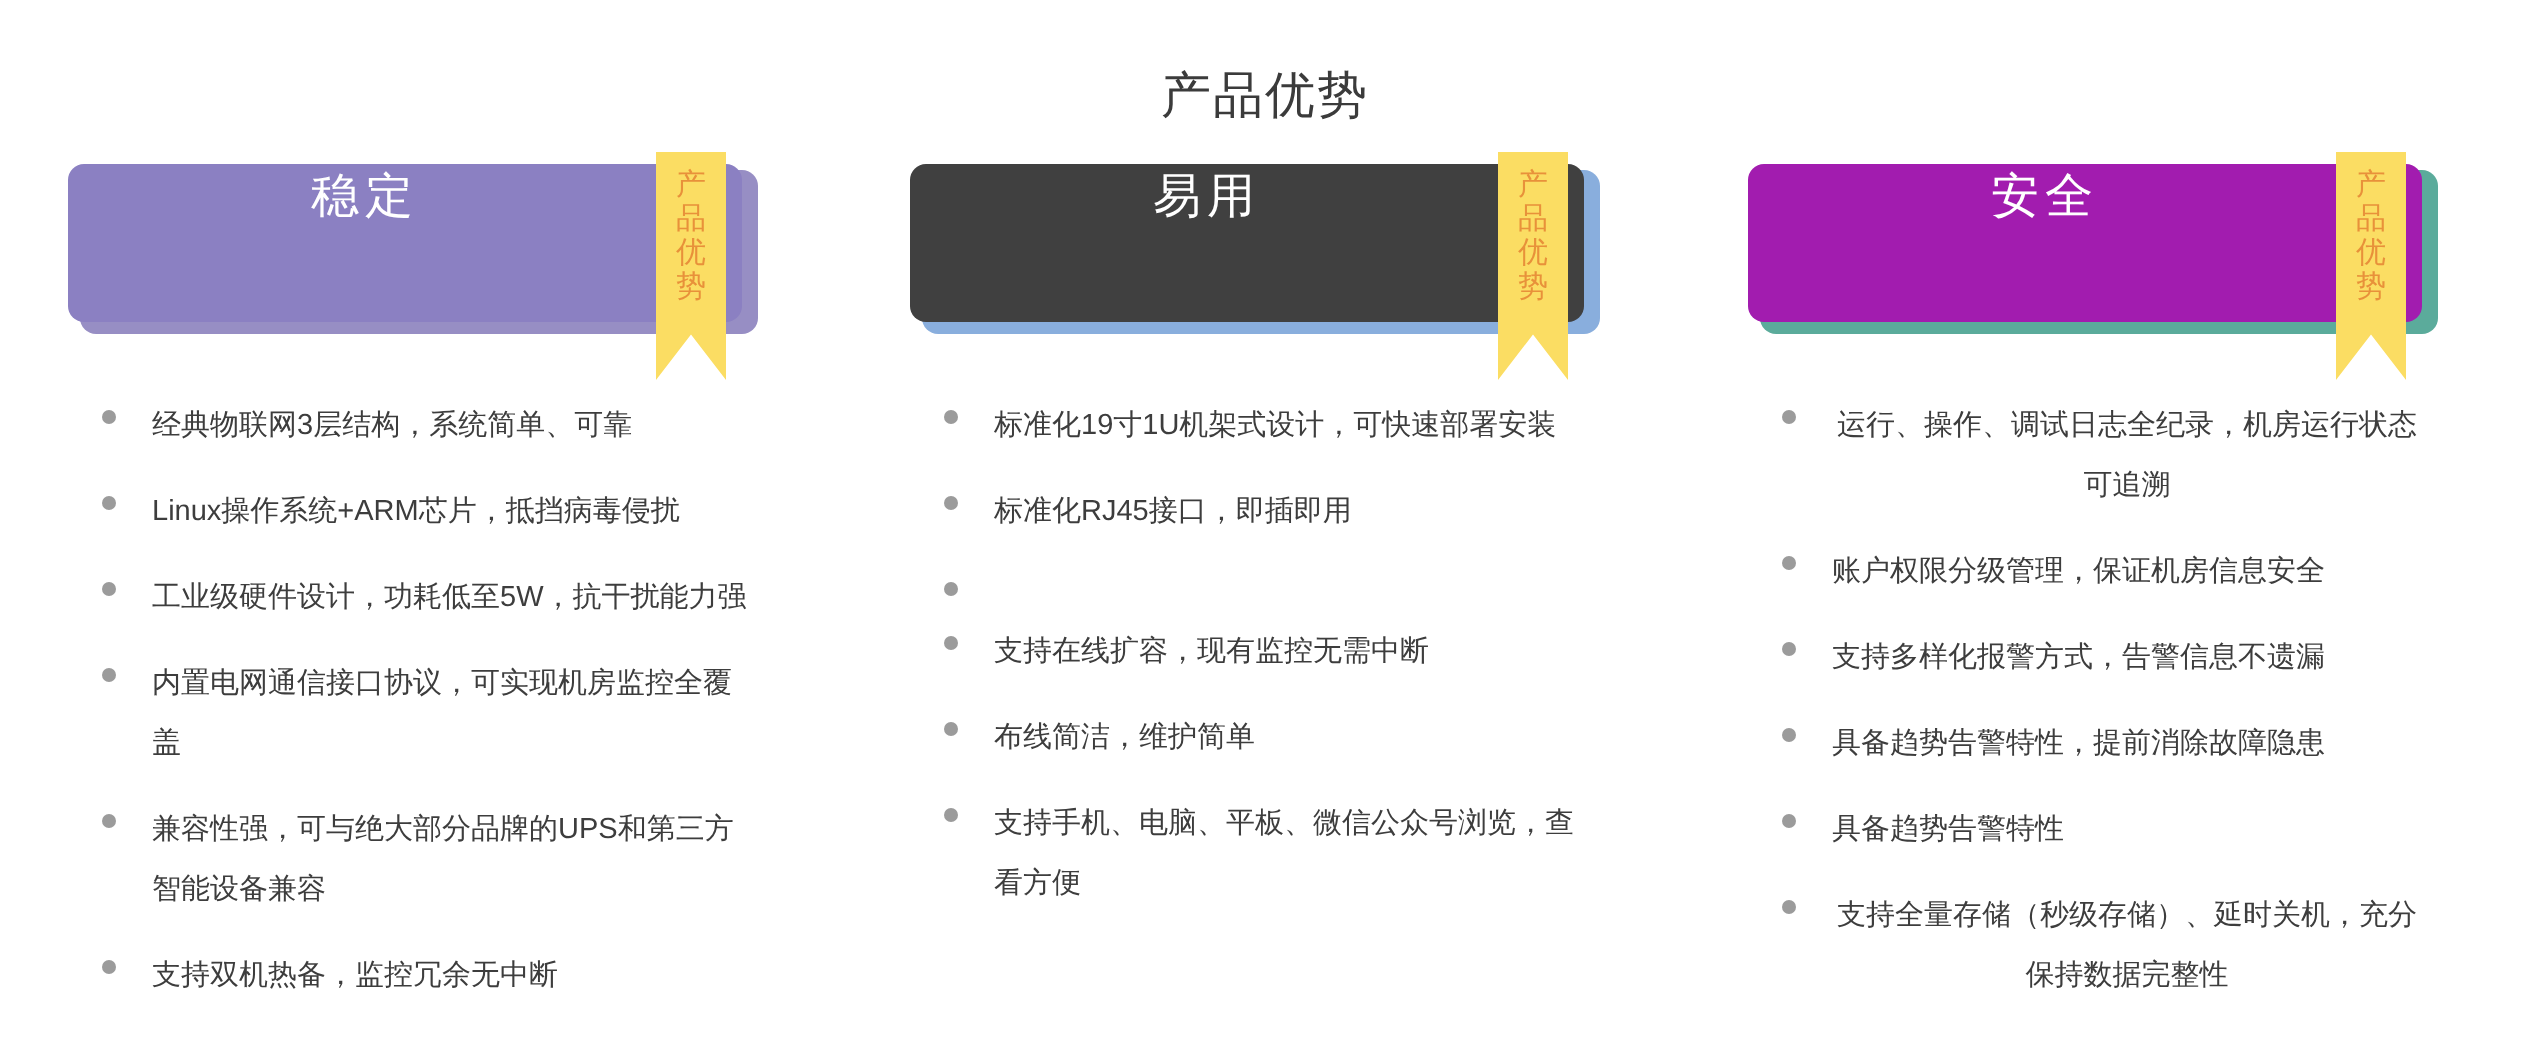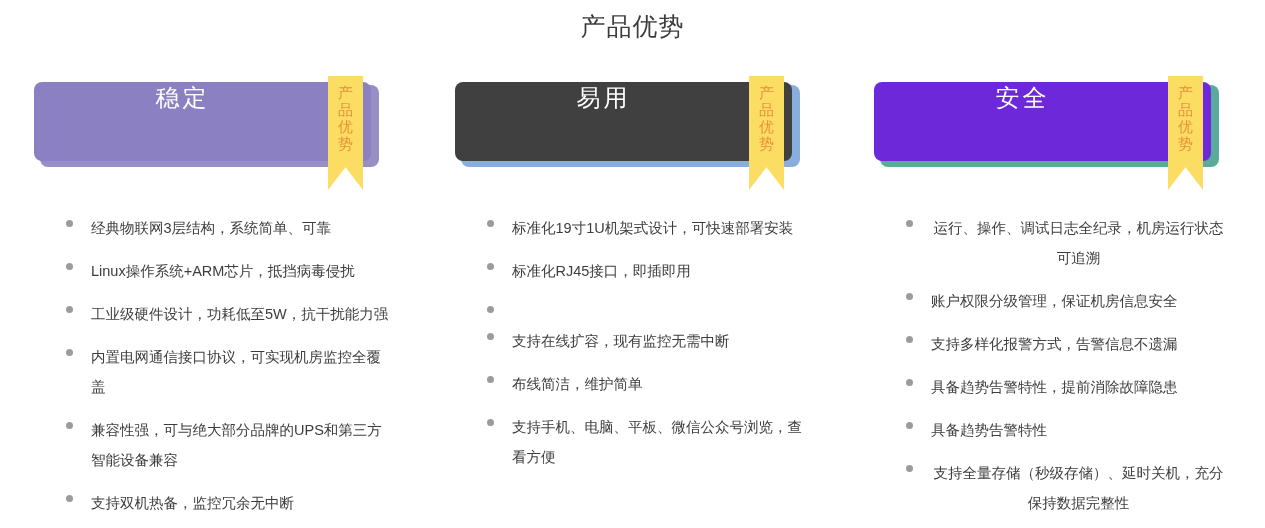--- a/index.html
+++ b/index.html
@@ -10,21 +10,21 @@
     width: 1265px;
     height: 528px;
     background: #ffffff;
     font-family: "Liberation Sans", "DejaVu Sans", sans-serif;
     overflow: hidden;
     position: relative;
   }
 
   .page-title {
     position: absolute;
-    top: 10px;
+    top: 31px;
     left: 0;
     width: 1265px;
     text-align: center;
     font-size: 25px;
     color: #3b3b3b;
     letter-spacing: 1px;
     font-weight: 400;
   }
 
   .columns {
@@ -97,21 +97,21 @@
   }
   .ribbon-char {
     color: #e8913a;
     font-size: 15px;
     line-height: 17px;
     font-weight: 400;
   }
 
   
   .feature-list {
-    margin: 15px;
+    margin: 0;
     padding: 0;
     list-style: none;
     position: relative;
     top: 22px;
     width: 360px;
   }
   .feature-item {
     display: flex;
     align-items: flex-start;
     margin-bottom: 13px;
@@ -218,21 +218,21 @@
       <li class="feature-item">
         <span class="bullet"></span>
         <span class="feature-text">支持手机、电脑、平板、微信公众号浏览，查看方便</span>
       </li>
     </ul>
   </div>
 
   <div class="column col-3">
     <div class="card-header-wrap">
       <div class="card-shadow" style="background:#1c8a74"></div>
-      <div class="card-header" style="background:#6d28d9">
+      <div class="card-header" style="background:#a21caf">
         <span class="card-title">安全</span>
       </div>
       <div class="ribbon">
         <span class="ribbon-char">产</span>
         <span class="ribbon-char">品</span>
         <span class="ribbon-char">优</span>
         <span class="ribbon-char">势</span>
       </div>
     </div>
     <ul class="feature-list">

